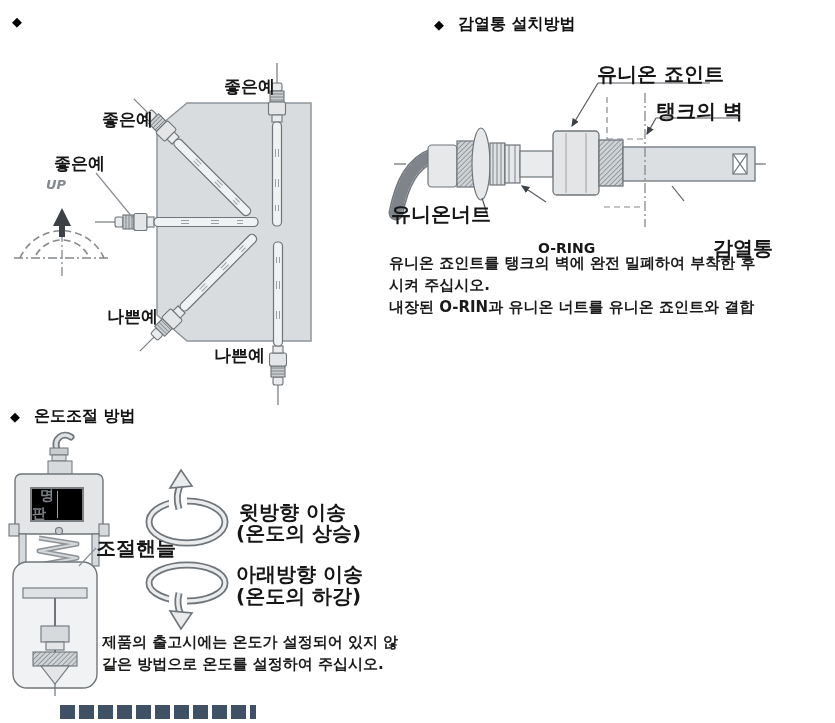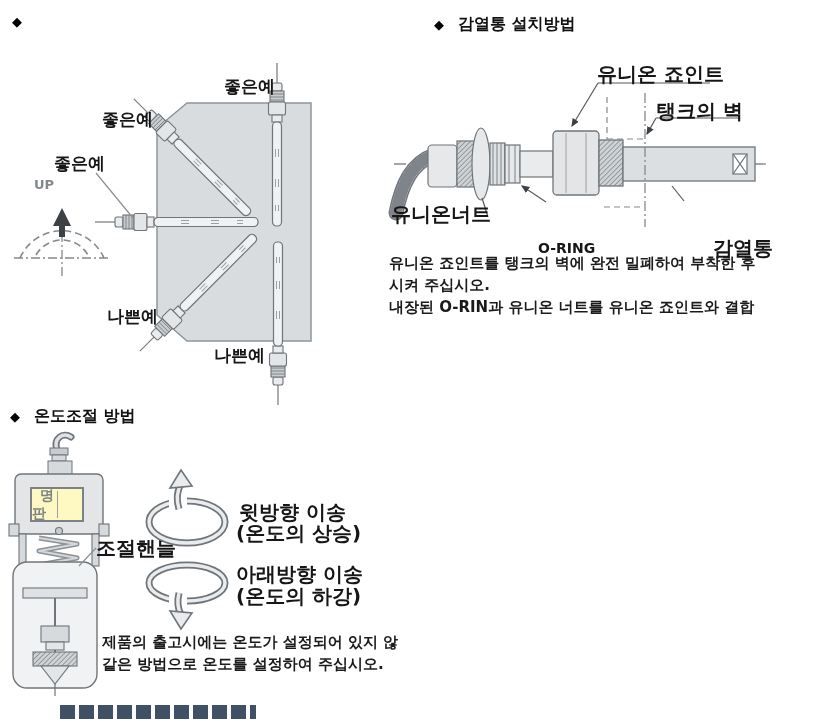--- a/index.html
+++ b/index.html
@@ -9,21 +9,21 @@
   .sec-title{position:absolute;font-weight:bold;font-size:16px;color:#111;white-space:nowrap;
              display:flex;align-items:center;gap:14px;}
   .sec-title .diamond{font-size:13px;color:#000;}
   .lbl{position:absolute;font-weight:bold;white-space:nowrap;color:#161616;}
   .lbl-17{font-size:17px;}
   .lbl-16{font-size:20px;}
   .lbl-15{font-size:14px;margin-top:38px;}
   .lbl-up{font-size:13px;color:#84898d;font-weight:bold;}
   .desc{position:absolute;font-weight:bold;font-size:15px;line-height:22px;color:#1b1b1b;white-space:nowrap;}
   .nameplate{position:absolute;left:30px;top:487px;width:50px;height:31px;border:2px solid #7d8287;
-             background:#fef9c3;display:flex;align-items:center;justify-content:center;
+             background:#000000;display:flex;align-items:center;justify-content:center;
              font-size:14px;font-weight:bold;color:#7d8287;letter-spacing:8px;text-indent:8px;}
   .nameplate::after{content:"";position:absolute;left:50%;top:2px;bottom:2px;width:1px;background:#9aa0a4;}
   .artifact{position:absolute;left:60px;top:705px;width:196px;height:14px;
             background:repeating-linear-gradient(90deg,#2f4258 0 15px,rgba(47,66,88,0) 15px 19px);
             opacity:.92;}
   svg{position:absolute;overflow:visible;}
 </style>
 </head>
 <body>
 
@@ -73,21 +73,21 @@
     <g>
       <rect x="51" y="170" width="6" height="12" fill="#3c4146"></rect>
       <polygon points="54,153 45,171 63,171" fill="#3c4146"></polygon>
     </g>
     <line x1="88" y1="118" x2="125" y2="163" stroke="#8a9096" stroke-width="1.2"></line>
   </svg>
 
   <span class="lbl lbl-17" style="left:224px;top:75px;">좋은예</span>
   <span class="lbl lbl-17" style="left:102px;top:108px;">좋은예</span>
   <span class="lbl lbl-17" style="left:54px;top:152px;">좋은예</span>
-  <span class="lbl lbl-up" style="left:34px;top:177px;">UP</span>
+  <span class="lbl lbl-up" style="left:46px;top:177px;font-style:italic;">UP</span>
   <span class="lbl lbl-17" style="left:107px;top:305px;">나쁜예</span>
   <span class="lbl lbl-17" style="left:214px;top:344px;">나쁜예</span>
 
   <div class="sec-title" style="left:434px;top:14px;">
     <span class="diamond">◆</span>
     <span>감열통 설치방법</span>
   </div>
 
   <svg class="abs" style="left:388px;top:55px;" width="412" height="175" viewBox="0 0 412 175">
     <defs>

